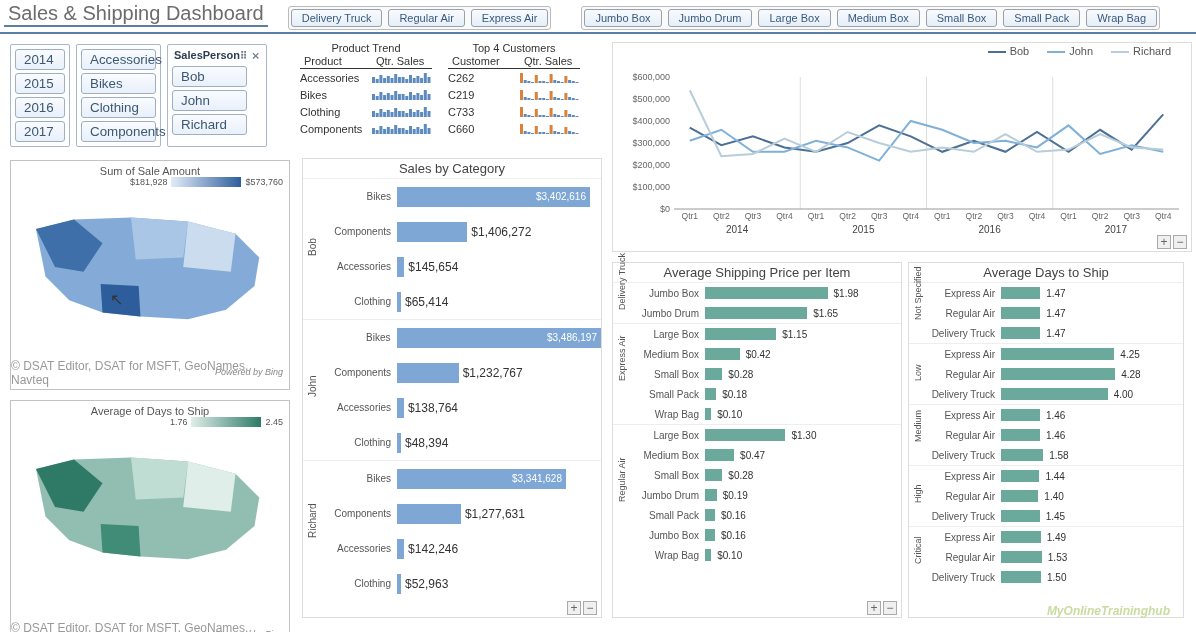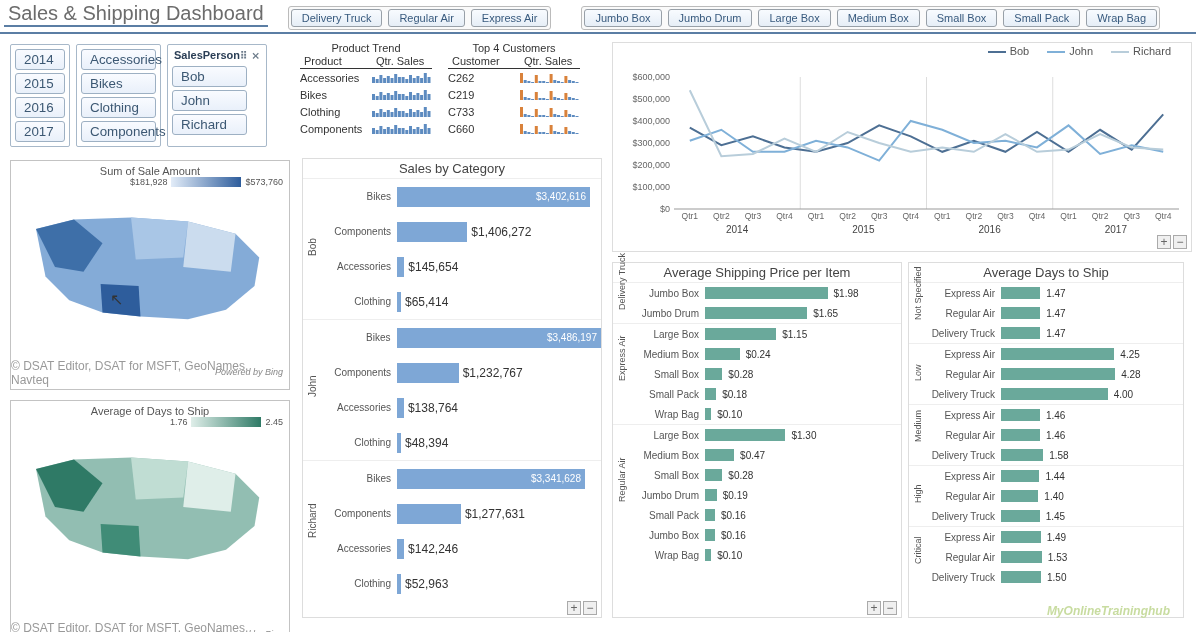--- a/index.html
+++ b/index.html
@@ -498,21 +498,21 @@
         <div class="hbar-row">
       <div class="hbar-cat">Clothing</div>
       <div class="hbar" style="width:2.4196999999999997px"></div>
       <span class="val-out">$48,394</span>
     </div>
       </div>
       <div class="grp">
         <div class="grp-label">Richard</div>
         <div class="hbar-row">
       <div class="hbar-cat">Bikes</div>
-      <div class="hbar" style="width:188px">$3,341,628</div>
+      <div class="hbar" style="width:169px">$3,341,628</div>
 
     </div>
         <div class="hbar-row">
       <div class="hbar-cat">Components</div>
       <div class="hbar" style="width:63.88155px"></div>
       <span class="val-out">$1,277,631</span>
     </div>
         <div class="hbar-row">
       <div class="hbar-cat">Accessories</div>
       <div class="hbar" style="width:7.1123px"></div>
@@ -598,21 +598,21 @@
       <div class="sec">
         <div class="sec-label">Express Air</div>
         <div class="teal-row">
         <div class="teal-cat">Large Box</div>
         <div class="teal-bar" style="width:71.19047619047619px"></div>
         <span class="teal-val">$1.15</span>
         </div>
         <div class="teal-row">
         <div class="teal-cat">Medium Box</div>
         <div class="teal-bar" style="width:34.666666666666664px"></div>
-        <span class="teal-val">$0.24</span>
+        <span class="teal-val">$0.42</span>
         </div>
         <div class="teal-row">
         <div class="teal-cat">Small Box</div>
         <div class="teal-bar" style="width:17.333333333333332px"></div>
         <span class="teal-val">$0.28</span>
         </div>
         <div class="teal-row">
         <div class="teal-cat">Small Pack</div>
         <div class="teal-bar" style="width:11.14285714285714px"></div>
         <span class="teal-val">$0.18</span>

